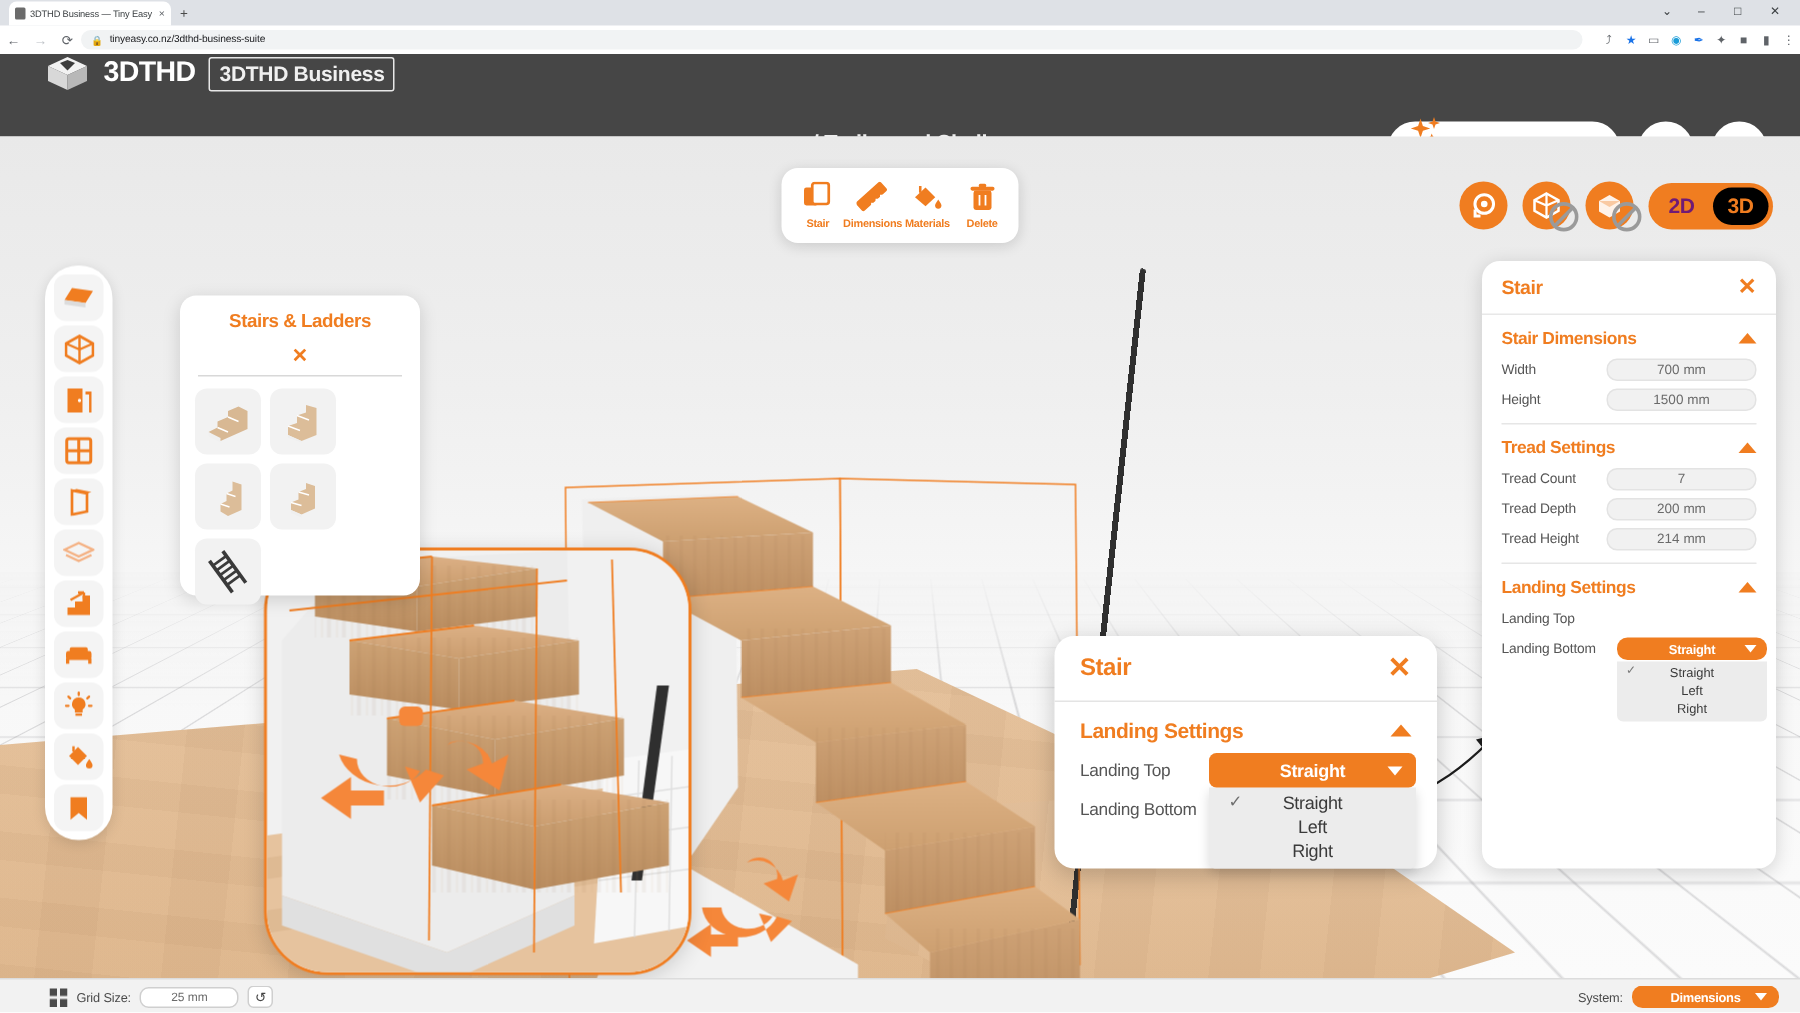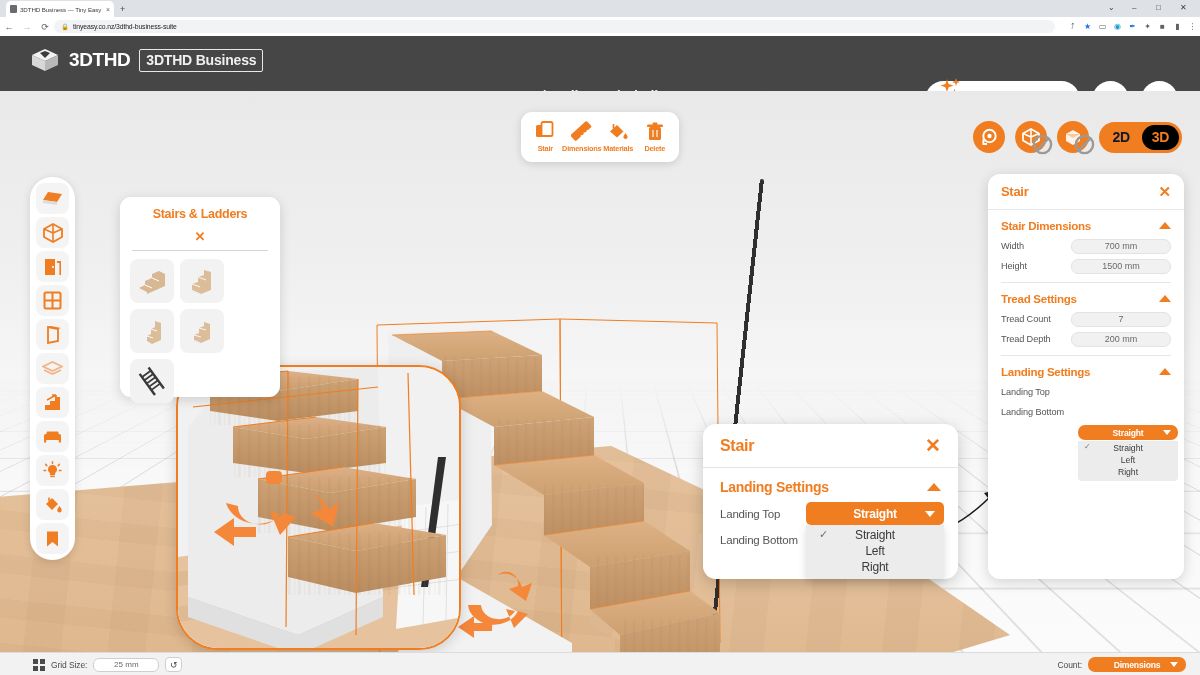--- a/index.html
+++ b/index.html
@@ -36,21 +36,21 @@
     margin-right: 10px; display: flex; align-items: center; padding: 0 7px; gap: 4px; }
   .lock-ico { font-size: 6.5px; color: #5f6368; }
   .url-text { font-size: 6.8px; color: #202124; letter-spacing: -0.1px; }
   .ext-ico { width: 15px; text-align: center; font-size: 8px; color: #5f6368; }
   .ext-ico.blue { color: #1a73e8; }
   .ext-ico.cyan { color: #1a9cd8; }
 
   
   .app-header { position: absolute; left: 0; top: 36px; width: 1200px; height: 55px;
     background: #464646; }
-  .brand { position: absolute; left: 30px; top: 11px; display: flex; align-items: center;
+  .brand { position: absolute; left: 30px; top: 0; display: flex; align-items: center;
     gap: 9px; }
   .brand-name { color: #fff; font-size: 19px; font-weight: bold; letter-spacing: -0.4px; }
   .brand-badge { border: 1.3px solid #e8e8e8; border-radius: 2px; padding: 2px 6px 3px;
     color: #f0f0f0; font-size: 14px; font-weight: bold; letter-spacing: -0.2px; }
   .header-title { position: absolute; left: 0; top: 52px; width: 1200px; text-align: center;
     color: #ededed; font-size: 14.5px; font-weight: bold; letter-spacing: -0.2px; }
   .header-actions { position: absolute; right: 22px; top: 45px; display: flex;
     align-items: center; gap: 12px; }
   .gen-btn { position: relative; height: 37px; background: #fff; border-radius: 19px;
     display: flex; align-items: center; padding: 0 22px 0 38px; color: #f07d20;
@@ -112,21 +112,21 @@
   
   .view-ctrls { position: absolute; right: 18px; top: 121px; display: flex;
     align-items: center; gap: 10px; }
   .vc-btn { position: relative; width: 32px; height: 32px; border-radius: 50%;
     background: #f07d20; display: flex; align-items: center; justify-content: center;
     cursor: pointer; }
   .vc-slash { position: absolute; right: -6px; bottom: -2px; width: 21px; height: 21px; }
   .toggle-2d3d { height: 31px; border-radius: 16px; background: #f07d20; display: flex;
     align-items: center; padding: 3px; gap: 2px; cursor: pointer; }
   .tg { padding: 0 10px; height: 25px; display: flex; align-items: center;
-    font-size: 14px; font-weight: bold; color: #0f172a; letter-spacing: -0.3px; }
+    font-size: 14px; font-weight: bold; color: #701a75; letter-spacing: -0.3px; }
   .tg.on { background: #000000; color: #f07d20; border-radius: 13px; }
 
   
   .palette { position: absolute; left: 120px; top: 197px; width: 160px; height: 200px;
     background: #fff; border-radius: 11px; box-shadow: 0 3px 12px rgba(0,0,0,.15);
     padding: 8px 10px; }
   .palette-head { display: flex; align-items: center; justify-content: center;
     gap: 9px; padding: 2px 0 7px; flex-direction: column; }
   .palette-title { color: #f07d20; font-size: 12.5px; font-weight: bold; letter-spacing: -0.3px; }
   .palette-x { color: #f07d20; font-size: 13px; font-weight: bold; cursor: pointer; line-height: 1; }
@@ -738,20 +738,24 @@
       <span class="tri-up"></span>
     </div>
     <div class="rp-row">
       <span class="rp-lab">Tread Count</span>
       <span class="rp-field">7</span>
     </div>
     <div class="rp-row">
       <span class="rp-lab">Tread Depth</span>
       <span class="rp-field">200 mm</span>
     </div>
+    <div class="rp-row">
+      <span class="rp-lab">Tread Height</span>
+      <span class="rp-field">214 mm</span>
+    </div>
     <div class="rp-div"></div>
 
     <div class="rp-sec">
       <span class="rp-sec-title">Landing Settings</span>
       <span class="tri-up"></span>
     </div>
     <div class="rp-row">
       <span class="rp-lab">Landing Top</span>
     </div>
     <div class="rp-row">
@@ -784,21 +788,21 @@
         <rect x="0" y="0" width="5" height="5" fill="#4a4a4a"></rect>
         <rect x="7" y="0" width="5" height="5" fill="#4a4a4a"></rect>
         <rect x="0" y="7" width="5" height="5" fill="#4a4a4a"></rect>
         <rect x="7" y="7" width="5" height="5" fill="#4a4a4a"></rect>
       </svg>
       <span class="gs-label">Grid Size:</span>
       <span class="gs-field">25 mm</span>
       <span class="gs-reset">↺</span>
     </div>
     <div class="system-box">
-      <span class="sys-label">Count:</span>
+      <span class="sys-label">System:</span>
       <span class="sys-dd">
         <span class="sys-dd-txt">Dimensions</span>
         <span class="sys-caret"></span>
       </span>
     </div>
   </div>
 
 </div>
 
 </body></html>

